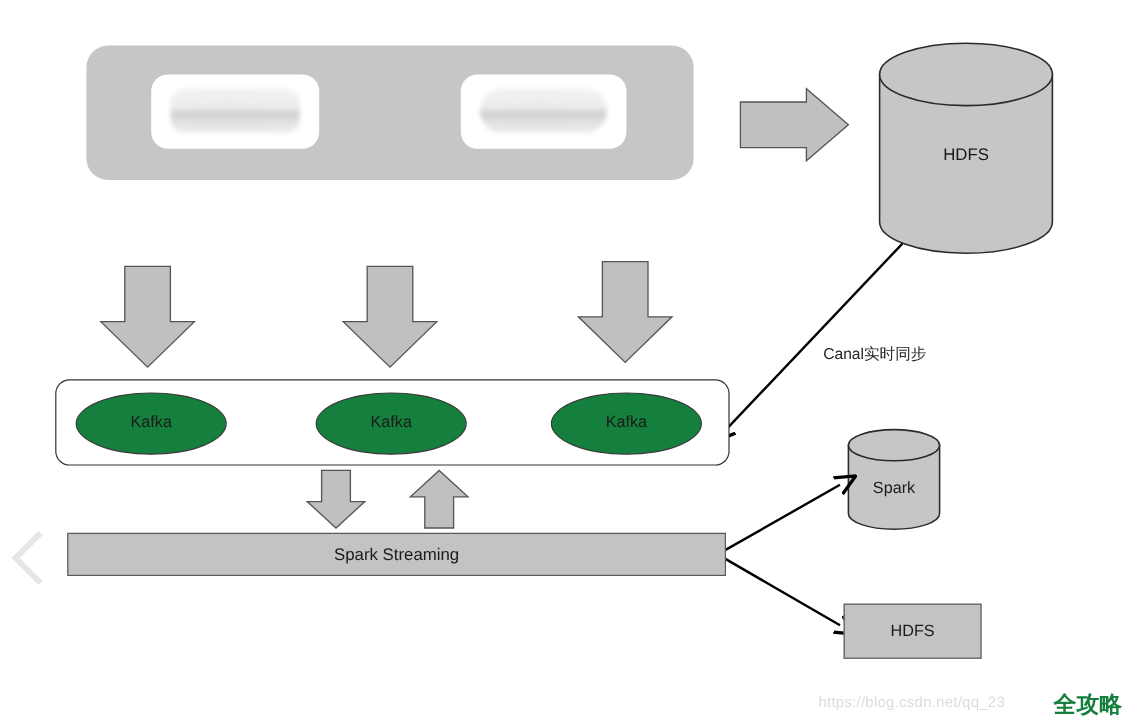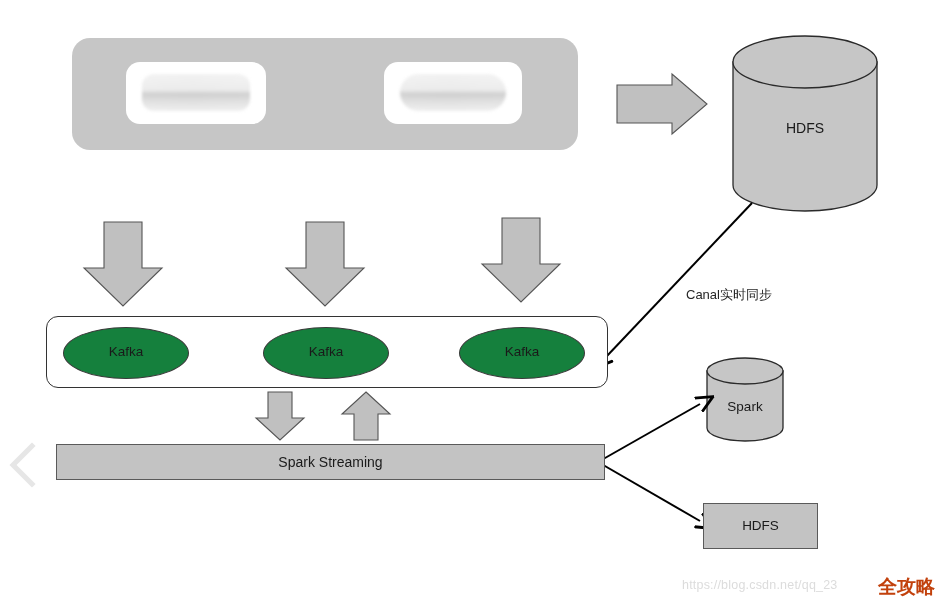--- a/index.html
+++ b/index.html
@@ -151,21 +151,21 @@
     font-size: 12.5px;
     color: #dcdcdc;
     white-space: nowrap;
     letter-spacing: 0.2px;
   }
   #watermark-brand {
     position: absolute;
     left: 878px; top: 574px;
     font-size: 19px;
     font-weight: bold;
-    color: #c2410c;
+    color: #15803d;
     white-space: nowrap;
   }
 </style>
 </head>
 <body>
 
 <div id="stage">
 
   <svg class="svg-layer" viewBox="0 0 940 605">
     <defs>

